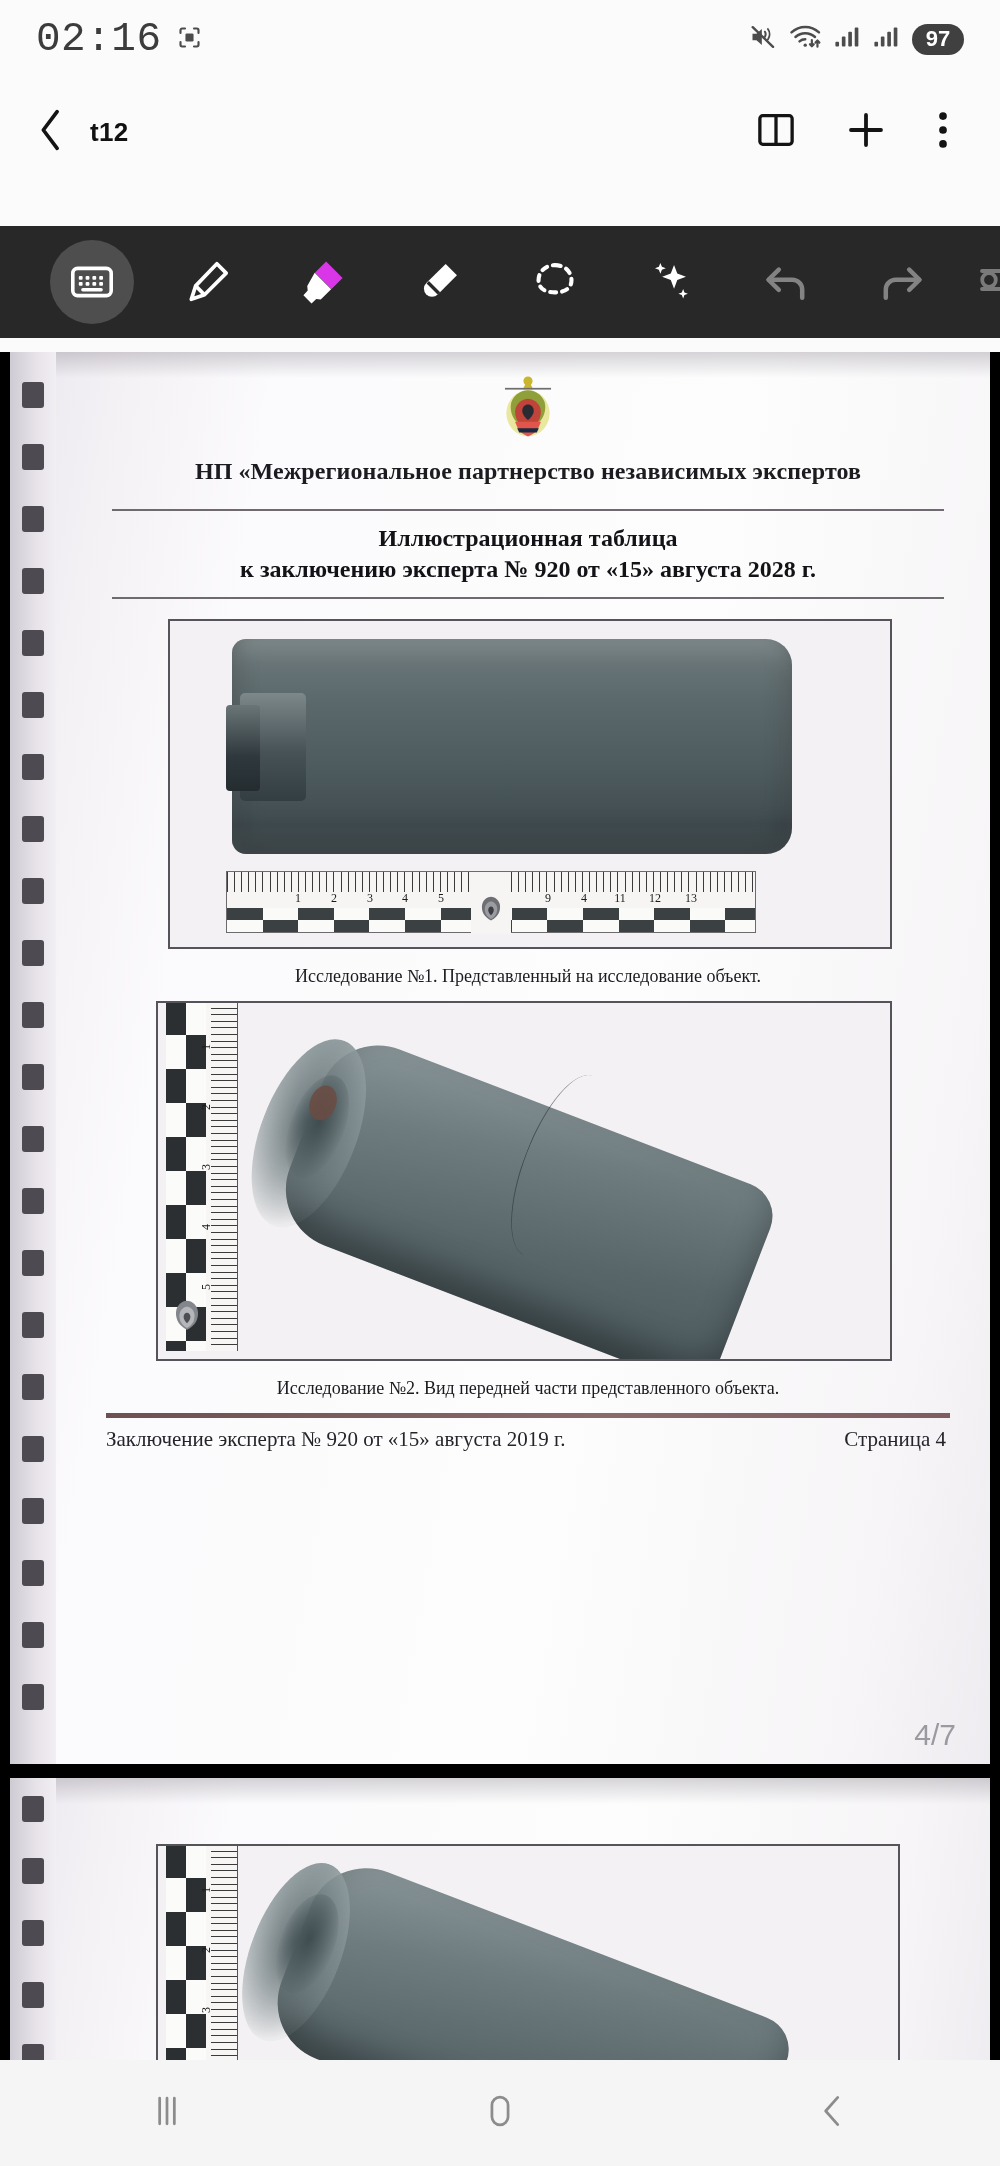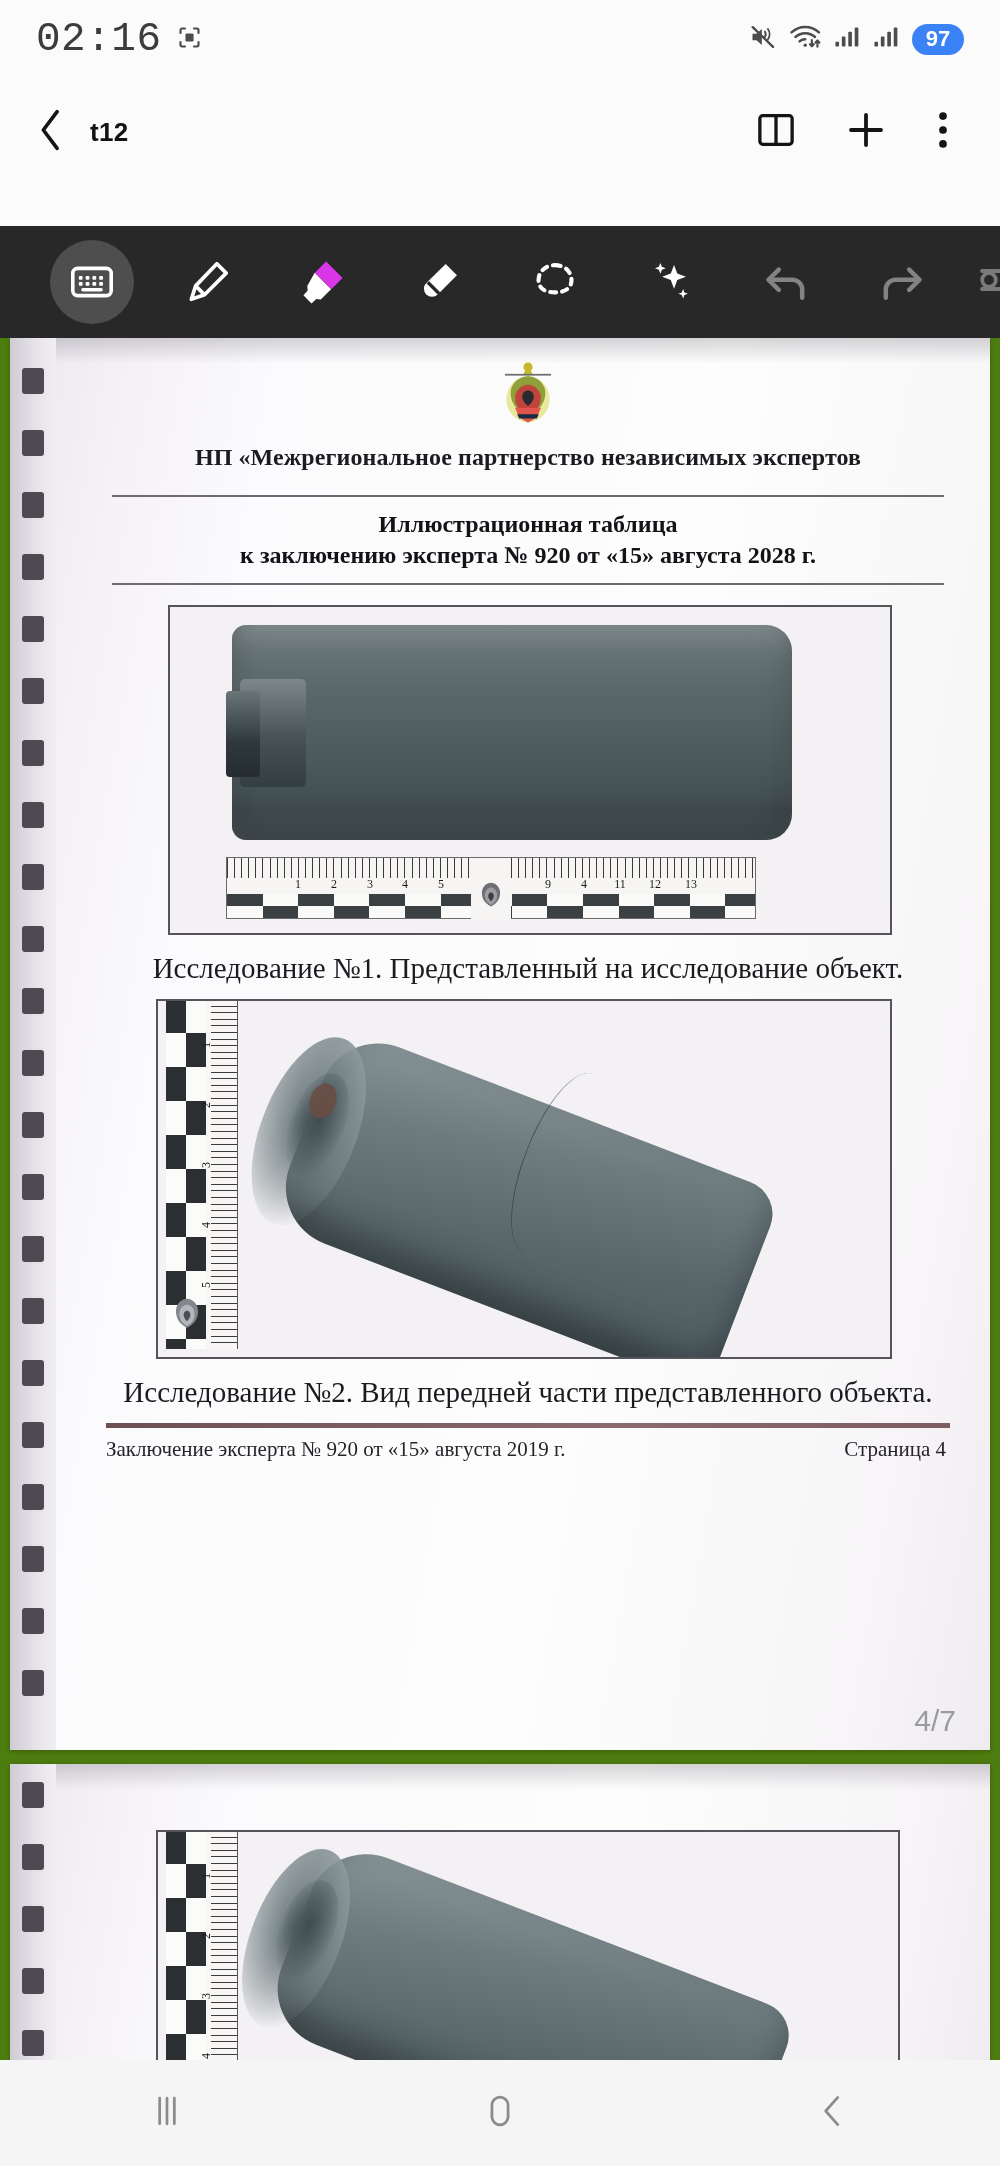--- a/index.html
+++ b/index.html
@@ -14,21 +14,21 @@
   
   .statusbar {
     position: absolute; top: 0; left: 0; width: 1000px; height: 78px;
     display: flex; align-items: center; justify-content: space-between;
     padding: 0 36px; background: #fbfbfb;
   }
   .sb-left { display: flex; align-items: center; gap: 14px; }
   .sb-clock { font-size: 41px; color: #3c3c3c; letter-spacing: .5px; font-family:Liberation Mono, monospace;text-align:right; }
   .sb-right { display: flex; align-items: center; gap: 11px; }
   .batt {
-    background: #3b82f6; color: #fff; border-radius: 18px;
+    background: #404040; color: #fff; border-radius: 18px;
     font-size: 22px; font-weight: bold; padding: 4px 11px 5px; line-height: 1;
     min-width: 52px; text-align: center;
   }
 
   
   .appbar {
     position: absolute; top: 78px; left: 0; width: 1000px; height: 108px;
     display: flex; align-items: center; background: #fbfbfb; padding: 0 34px;
   }
   .appbar-left { display: flex; align-items: center; gap: 22px; }
@@ -43,22 +43,22 @@
   .tool {
     width: 84px; height: 84px; border-radius: 50%;
     display: flex; align-items: center; justify-content: center;
     flex: none;
   }
   .tool.active { background: #4e4e4e; }
   .tool-spacer { flex: 1 1 auto; }
 
   
   .viewer {
-    position: absolute; top: 338px; left: 0; width: 1000px; height: 1722px;
-    background: #4d7c0f; overflow: hidden;
+    position: absolute; top: 352px; left: 0; width: 1000px; height: 1722px;
+    background: #000000; overflow: hidden;
   }
   .page {
     position: absolute; left: 10px; width: 980px;
     background: #fdfcfd;
     box-shadow: 0 1px 4px rgba(0,0,0,.25);
   }
   .page1 { top: 0px; height: 1412px; }
   .page2 { top: 1426px; height: 330px; }
 
   
@@ -96,21 +96,21 @@
     text-align: center; font-family: "Liberation Serif", serif;
     font-size: 24px; font-weight: bold; color: #121217; line-height: 1.3;
   }
   .rule-bot { height: 2px; background: #6f6a70; margin: 12px 6px 0 6px; }
 
   .photo-frame {
     border: 2px solid #57535a; background: #f3f1f3;
     position: relative; overflow: hidden;
   }
   .photo-caption {
-    font-family: "Liberation Serif", serif; font-size: 29px; color: #1a1a1f;
+    font-family: "Liberation Serif", serif; font-size: 18px; color: #1a1a1f;
     text-align: center; margin: 17px 0 14px;
   }
   .footer-rule { height: 5px; background: linear-gradient(90deg,#6e4f52,#8a6a6d 60%,#7d5d60); margin-top: 10px; }
   .footer-row {
     display: flex; justify-content: space-between; align-items: baseline;
     font-family: "Liberation Serif", serif; font-size: 21px; color: #26242a;
     padding: 9px 4px 0 0;
     gap: 37px;
   }
   .page-indicator {

